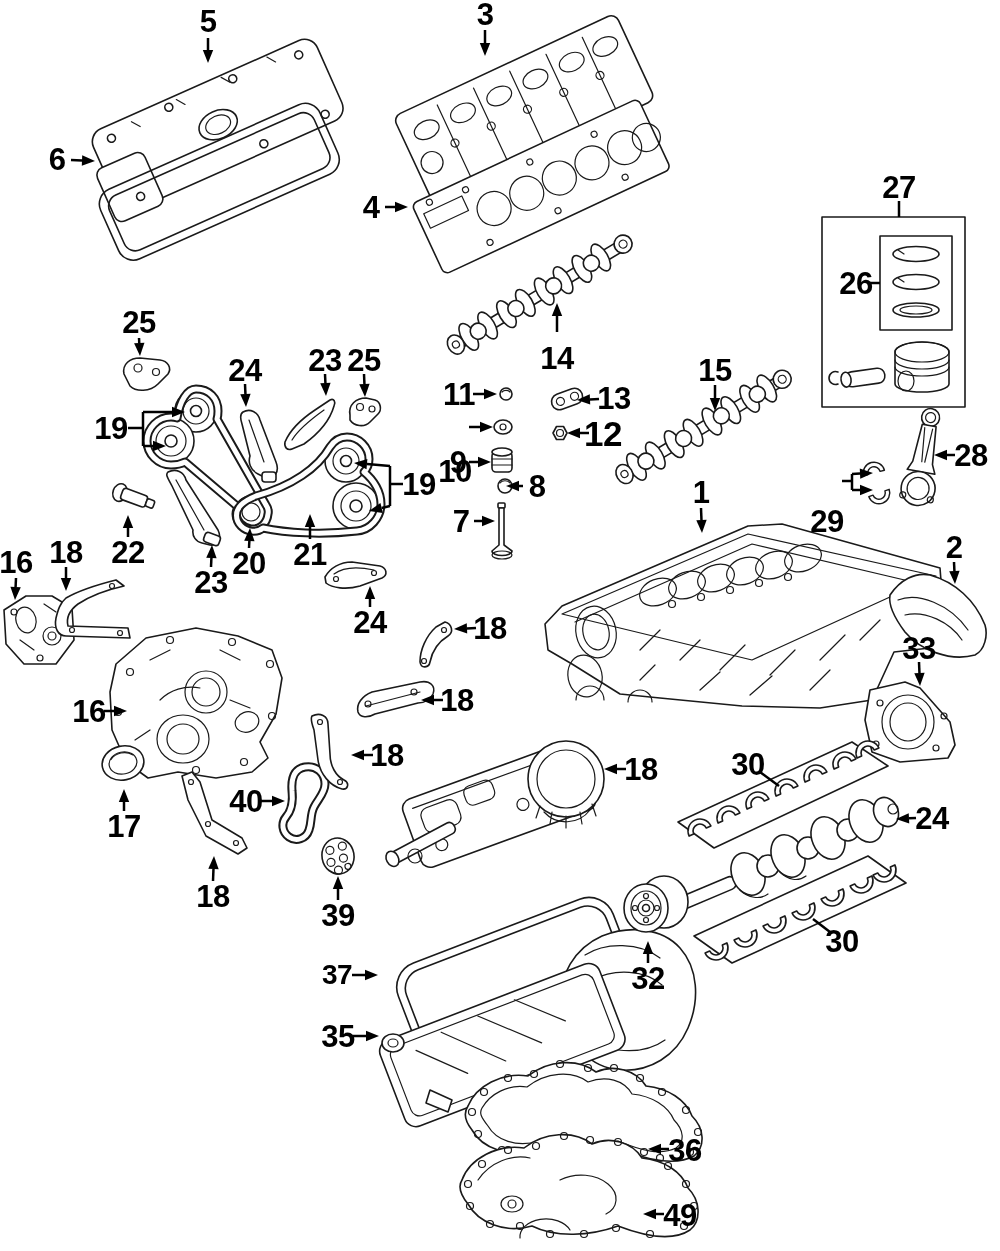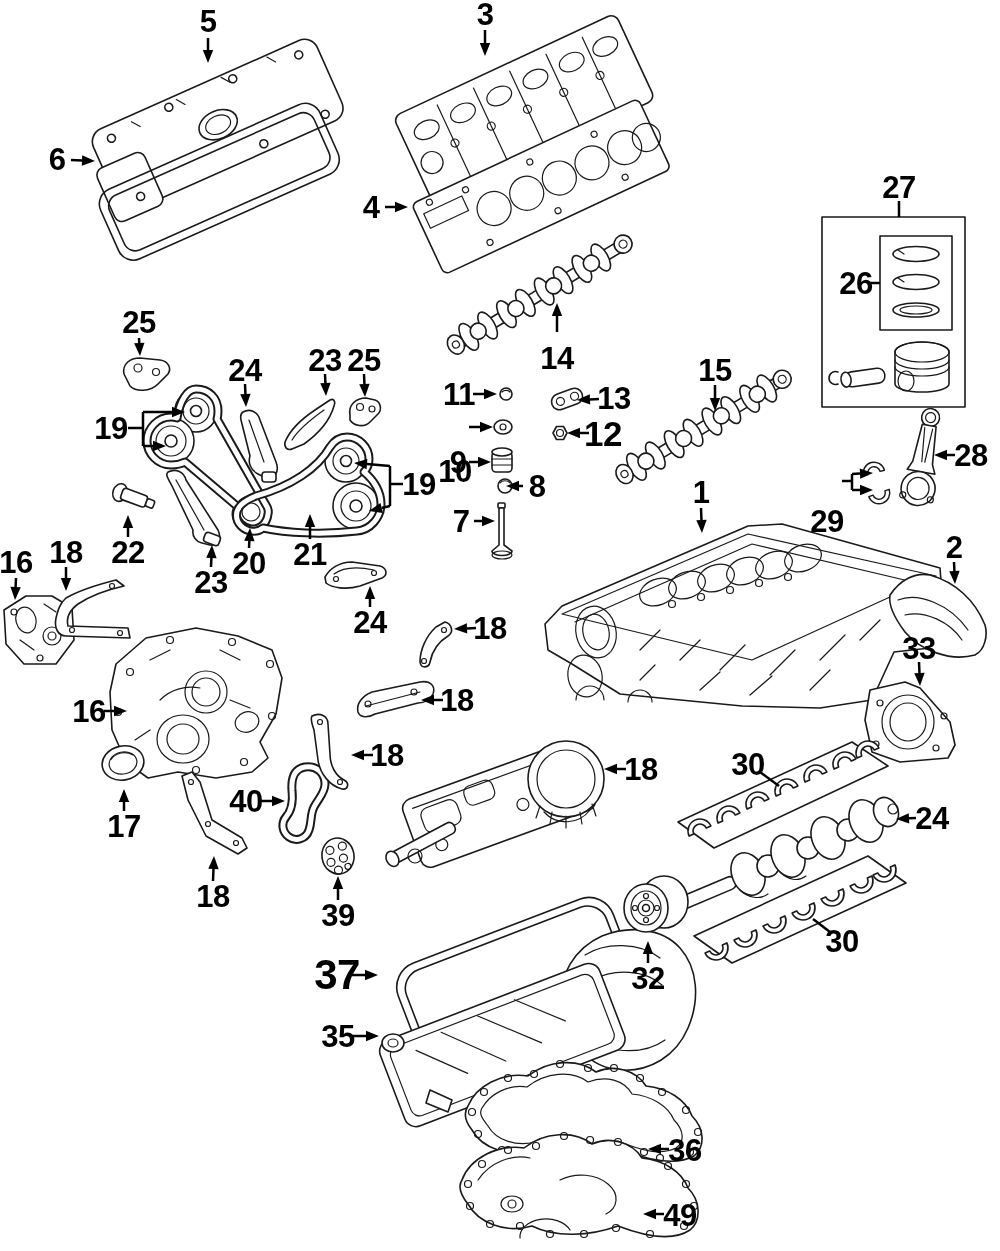--- a/index.html
+++ b/index.html
@@ -665,21 +665,21 @@
     <div class="callout" style="left: 66px; top: 552px; font-size: 31px;">18</div>
     <div class="callout" style="left: 89px; top: 711px; font-size: 31px;">16</div>
     <div class="callout" style="left: 124px; top: 826px; font-size: 31px;">17</div>
     <div class="callout" style="left: 246px; top: 801px; font-size: 31px;">40</div>
     <div class="callout" style="left: 490px; top: 628px; font-size: 31px;">18</div>
     <div class="callout" style="left: 457px; top: 700px; font-size: 31px;">18</div>
     <div class="callout" style="left: 387px; top: 755px; font-size: 31px;">18</div>
     <div class="callout" style="left: 213px; top: 896px; font-size: 31px;">18</div>
     <div class="callout" style="left: 338px; top: 915px; font-size: 31px;">39</div>
     <div class="callout" style="left: 641px; top: 769px; font-size: 31px;">18</div>
-    <div class="callout" style="left: 337px; top: 975px; font-size: 42px;">37</div>
+    <div class="callout" style="left: 337px; top: 975px; font-size: 28px;">37</div>
     <div class="callout" style="left: 338px; top: 1036px; font-size: 31px;">35</div>
     <div class="callout" style="left: 748px; top: 764px; font-size: 31px;">30</div>
     <div class="callout" style="left: 932px; top: 818px; font-size: 31px;">24</div>
     <div class="callout" style="left: 648px; top: 978px; font-size: 31px;">32</div>
     <div class="callout" style="left: 842px; top: 941px; font-size: 31px;">30</div>
     <div class="callout" style="left: 685px; top: 1150px; font-size: 31px;">36</div>
     <div class="callout" style="left: 680px; top: 1215px; font-size: 31px;">49</div>
   </div>
 
 </body></html>

